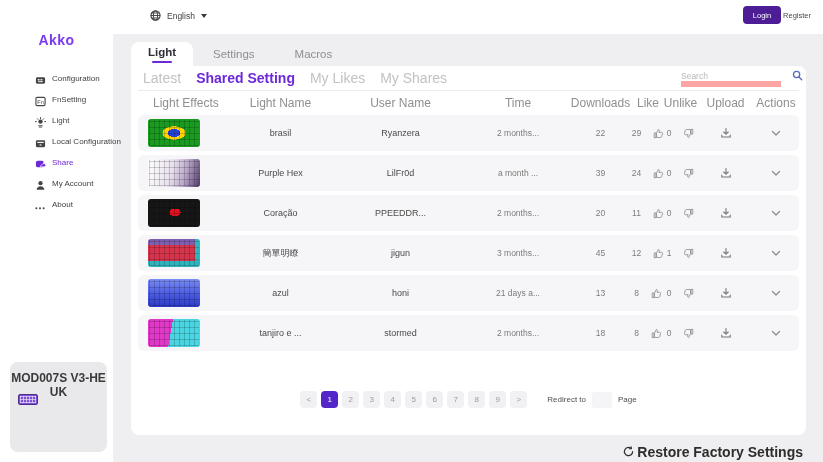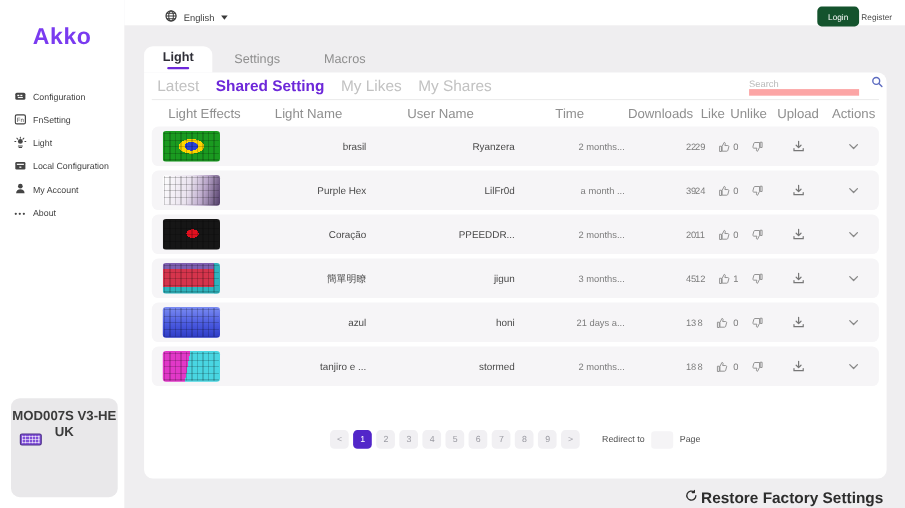--- a/index.html
+++ b/index.html
@@ -1,41 +1,41 @@
 <!DOCTYPE html>
 <html><head>
 <meta charset="utf-8">
 <style>
   * { margin:0; padding:0; box-sizing:border-box; }
   html,body { width:823px; height:462px; overflow:hidden; }
   body { background:#efeef0; font-family:"Liberation Sans","DejaVu Sans",sans-serif; color:#3c3c3c; position:relative; }
 
   
   .sidebar { position:absolute; left:0; top:0; width:113px; height:462px; background:#fff; z-index:2; }
-  .logo { margin-top:22px; text-align:center; font-size:21px; font-weight:bold; color:#7a3bf0; letter-spacing:.5px; }
+  .logo { margin-top:32px; text-align:center; font-size:14px; font-weight:bold; color:#7a3bf0; letter-spacing:.5px; }
   .menu { margin-top:26px; }
-  .menu-item { display:flex; align-items:flex-end; height:21px; padding-left:12px; cursor:pointer; }
+  .menu-item { display:flex; align-items:flex-start; height:21px; padding-left:12px; cursor:pointer;margin-left:22px; }
   .menu-item .mi-icon { width:12px; height:12px; display:flex; align-items:center; justify-content:center; color:#454545; flex:0 0 12px; }
   .menu-item .mi-label { margin-left:6px; font-size:8px; color:#3f3f3f; white-space:nowrap; }
   .menu-item.active .mi-label { color:#6d28d9; }
   .menu-item.active .mi-icon { color:#6d28d9; }
 
   .device-card { position:absolute; left:10px; top:362px; width:97px; height:90px; background:#e9e8ea; border-radius:8px; }
   .device-title { padding-top:9px; text-align:center; font-size:12px; font-weight:bold; color:#3b3b3b; }
   .mini-kb { position:absolute; left:8px; top:32px; width:20px; height:11px; border-radius:2px; background:#8150d8; border:1px solid #4c2f87; position:absolute; overflow:hidden; }
   .mini-kb:after { content:""; position:absolute; inset:1px; background:
      repeating-linear-gradient(90deg, rgba(255,255,255,.55) 0 1px, transparent 1px 3px),
      repeating-linear-gradient(0deg, rgba(255,255,255,.55) 0 1px, transparent 1px 3px); }
 
   
-  .topbar { position:absolute; left:113px; top:0; right:0; height:23px; background:#fff; z-index:1; }
+  .topbar { position:absolute; left:113px; top:0; right:0; height:34px; background:#fff; z-index:1; }
   .lang { position:absolute; left:37px; top:7px; display:flex; align-items:center; gap:6px; cursor:pointer; }
   .lang .lang-label { font-size:8.5px; color:#3f3f3f; }
   .caret-down { width:0; height:0; border-left:3.5px solid transparent; border-right:3.5px solid transparent; border-top:4.5px solid #3a3a3a; }
-  .login-btn { position:absolute; right:42px; top:6px; width:38px; height:18px; background:#14532d; color:#fff; font-size:7.5px; border:none; border-radius:4px; cursor:pointer; font-family:inherit; }
+  .login-btn { position:absolute; right:42px; top:6px; width:38px; height:18px; background:#4c1d95; color:#fff; font-size:7.5px; border:none; border-radius:4px; cursor:pointer; font-family:inherit; }
   .register-link { position:absolute; right:12px; top:11px; font-size:7.5px; color:#4a4a4a; cursor:pointer; }
 
   
   .tabstrip { position:absolute; left:131px; top:42px; display:flex; align-items:flex-end; height:24px; z-index:1; }
   .tab { font-size:11.5px; color:#8f8f8f; cursor:pointer; padding:0 0 6px 0; }
   .tab.active { background:#fff; border-radius:8px 8px 0 0; width:62px; height:24px; text-align:center; color:#2f2f38; font-weight:bold; padding-top:4px; position:relative; }
   .tab.active:after { content:""; position:absolute; left:21px; bottom:3px; width:20px; height:2px; background:#6d28d9; border-radius:2px; }
   .tab + .tab { margin-left:40px; }
   .tab.active + .tab { margin-left:20px; }
 
@@ -51,21 +51,21 @@
   .grid { display:grid; grid-template-columns:90px 105px 135px 100px 65px 30px 35px 55px 46px; align-items:center; }
   .thead { height:17px; margin-top:3px; }
   .th { font-size:12px; color:#8f8f8f; text-align:center; }
   .th:first-child { text-align:left; padding-left:15px; }
 
   .trow { height:36px; background:#f6f5f7; border-radius:6px; margin-top:4px; }
   .thumb { width:52px; height:28px; border-radius:3px; margin-left:10px; position:relative; overflow:hidden; }
   .thumb:after { content:""; position:absolute; inset:1px; background:
      repeating-linear-gradient(90deg, rgba(0,0,0,.18) 0 1px, transparent 1px 5px),
      repeating-linear-gradient(0deg, rgba(0,0,0,.18) 0 1px, transparent 1px 6px); }
-  .td { font-size:9px; color:#4a4a4a; text-align:right; }
+  .td { font-size:9px; color:#4a4a4a; text-align:center; }
   .td.dim { color:#7c7c7c; font-size:8.5px; }
   .vote { display:flex; align-items:center; justify-content:center; gap:12px; font-size:8.5px; color:#7c7c7c; }
   .vote svg, .icon-btn svg { display:block; }
   .icon-btn { display:flex; justify-content:center; cursor:pointer; }
 
   
   .pagination { display:flex; align-items:center; justify-content:center; margin-top:40px; gap:4px; }
   .page-btn { width:17px; height:17px; border-radius:4px; background:#f1f0f3; color:#9a9aa2; font-size:8px; display:flex; align-items:center; justify-content:center; cursor:pointer; border:none; font-family:inherit; }
   .page-btn.active { background:#5226c9; color:#fff; }
   .redirect { display:flex; align-items:center; gap:6px; margin-left:16px; font-size:8px; color:#4f4f4f; }
@@ -113,20 +113,29 @@
       </div>
       <div class="menu-item">
         <span class="mi-icon">
           <svg width="11" height="11" viewBox="0 0 12 12">
             <rect x="1" y="2.5" width="10" height="7.5" rx="1.2" fill="#454545"></rect>
             <rect x="2.5" y="4.2" width="7" height="1.2" fill="#fff"></rect>
             <rect x="5" y="7" width="2" height="1.2" fill="#fff"></rect>
           </svg>
         </span>
         <span class="mi-label">Local Configuration</span>
+      </div>
+      <div class="menu-item active">
+        <span class="mi-icon">
+          <svg width="11" height="11" viewBox="0 0 12 12">
+            <rect x="1" y="2" width="8.5" height="7" rx="2" fill="#6d28d9"></rect>
+            <path d="M6 8.8c0-2 1.4-3.3 3.3-3.3V4.2L12 6.9 9.3 9.6V8.3C7.8 8.3 6.8 8.4 6 8.8z" fill="#6d28d9" stroke="#fff" stroke-width="0.7"></path>
+          </svg>
+        </span>
+        <span class="mi-label">Share</span>
       </div>
       <div class="menu-item">
         <span class="mi-icon">
           <svg width="11" height="11" viewBox="0 0 12 12">
             <circle cx="6" cy="3.5" r="2.3" fill="#454545"></circle>
             <path d="M1.8 10.5c0-2.3 1.9-3.8 4.2-3.8s4.2 1.5 4.2 3.8z" fill="#454545"></path>
           </svg>
         </span>
         <span class="mi-label">My Account</span>
       </div>

